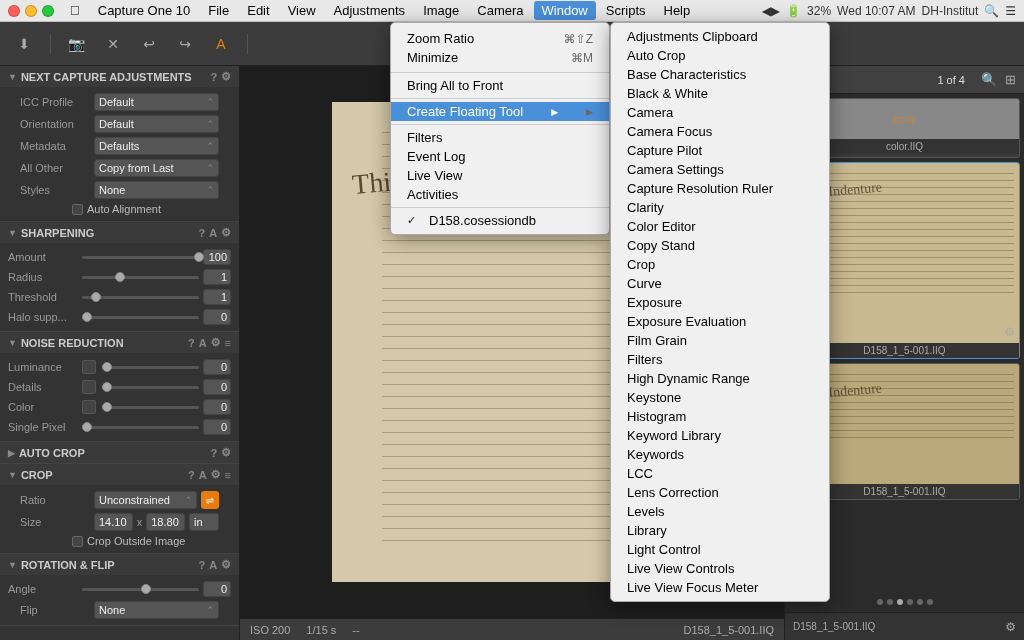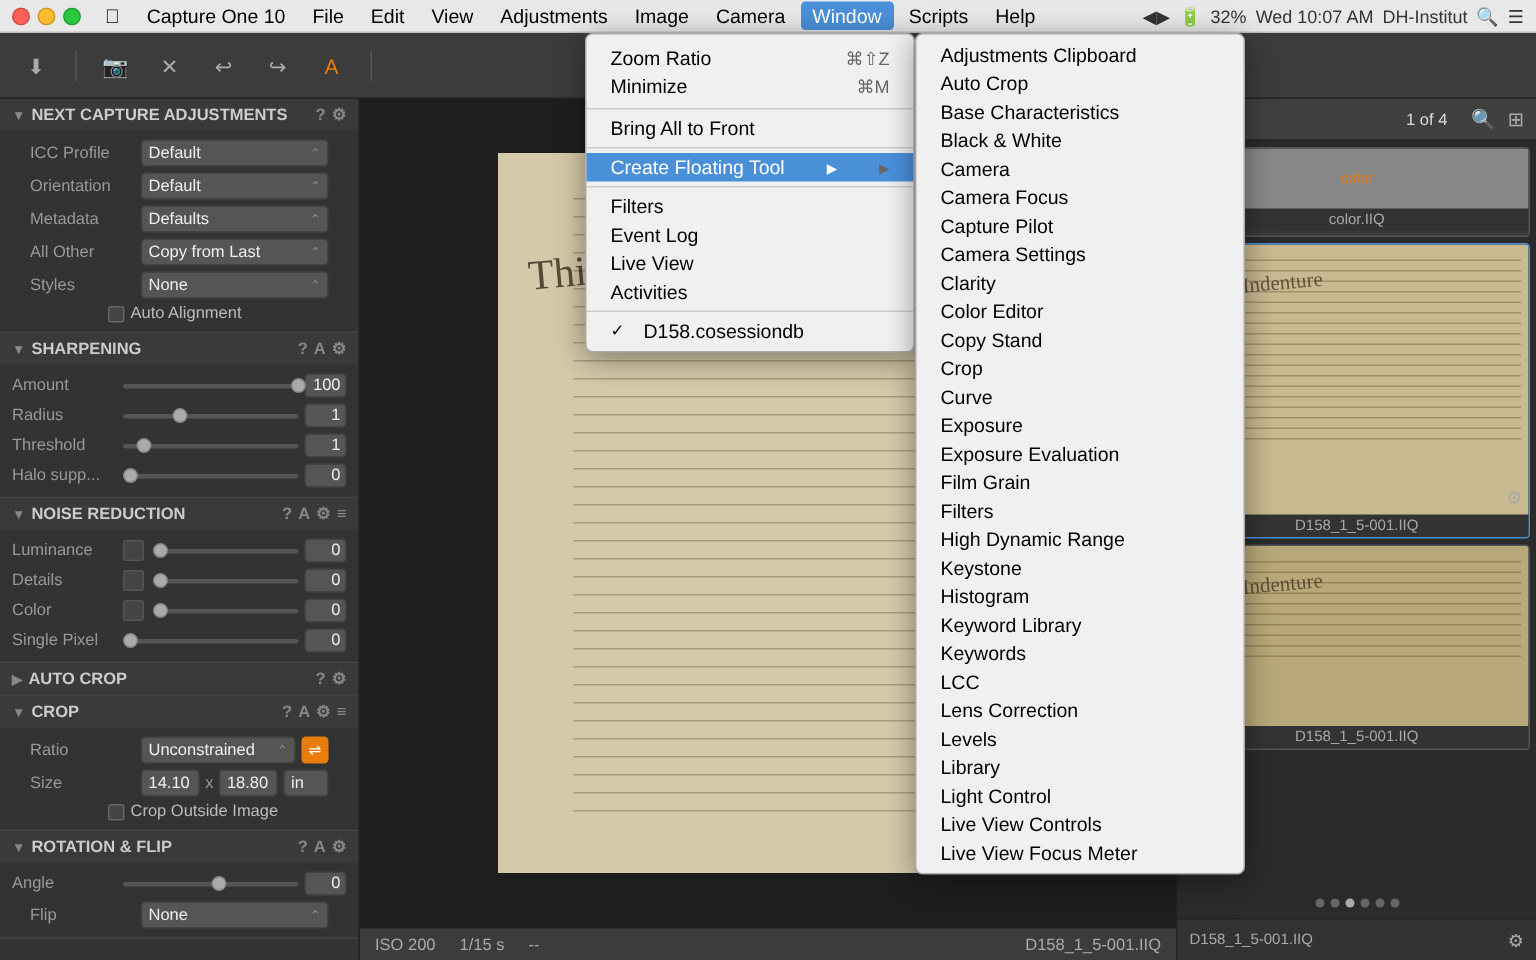--- a/index.html
+++ b/index.html
@@ -884,20 +884,21 @@
 
 <div class="submenu">
   <div class="submenu-entry">Adjustments Clipboard</div>
   <div class="submenu-entry">Auto Crop</div>
   <div class="submenu-entry">Base Characteristics</div>
   <div class="submenu-entry">Black &amp; White</div>
   <div class="submenu-entry">Camera</div>
   <div class="submenu-entry">Camera Focus</div>
   <div class="submenu-entry">Capture Pilot</div>
   <div class="submenu-entry">Camera Settings</div>
+  <div class="submenu-entry">Capture Resolution Ruler</div>
   <div class="submenu-entry">Clarity</div>
   <div class="submenu-entry">Color Editor</div>
   <div class="submenu-entry">Copy Stand</div>
   <div class="submenu-entry">Crop</div>
   <div class="submenu-entry">Curve</div>
   <div class="submenu-entry">Exposure</div>
   <div class="submenu-entry">Exposure Evaluation</div>
   <div class="submenu-entry">Film Grain</div>
   <div class="submenu-entry">Filters</div>
   <div class="submenu-entry">High Dynamic Range</div>

